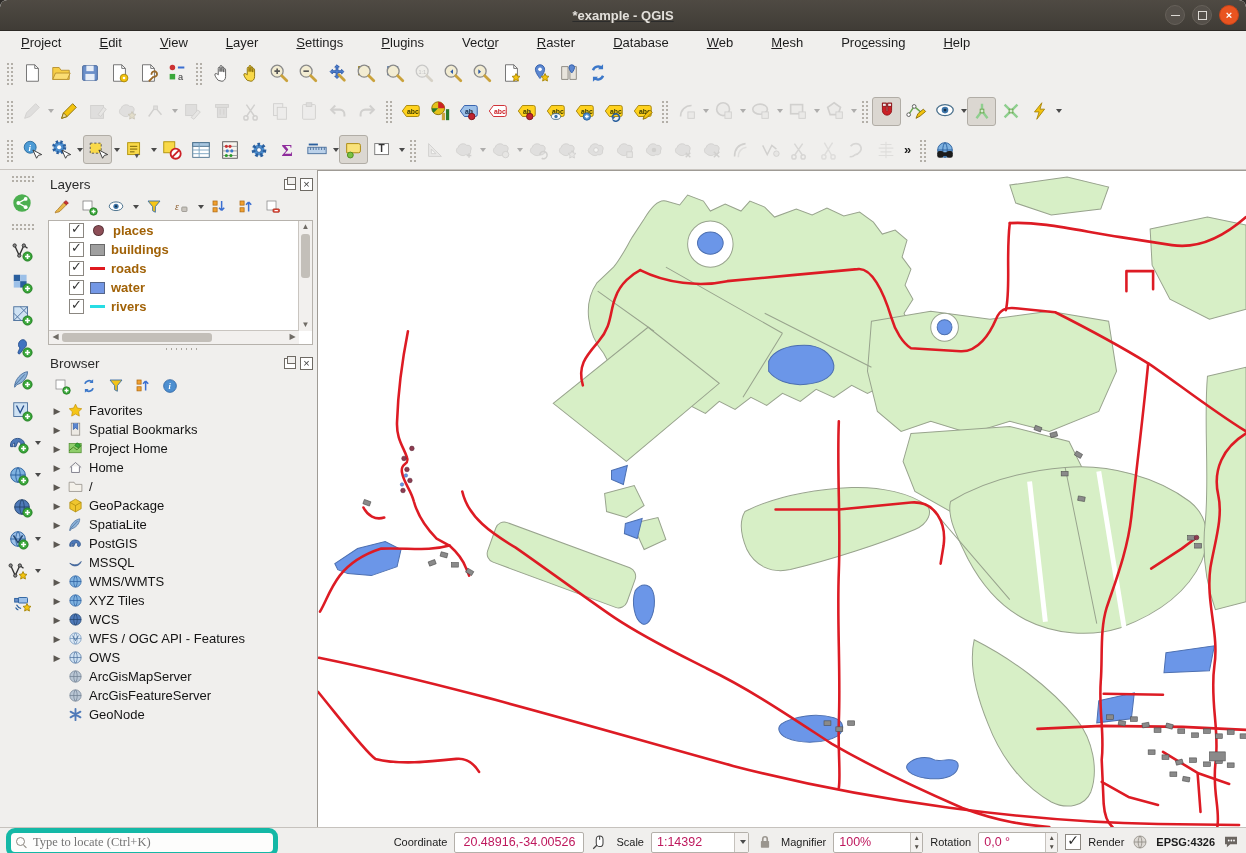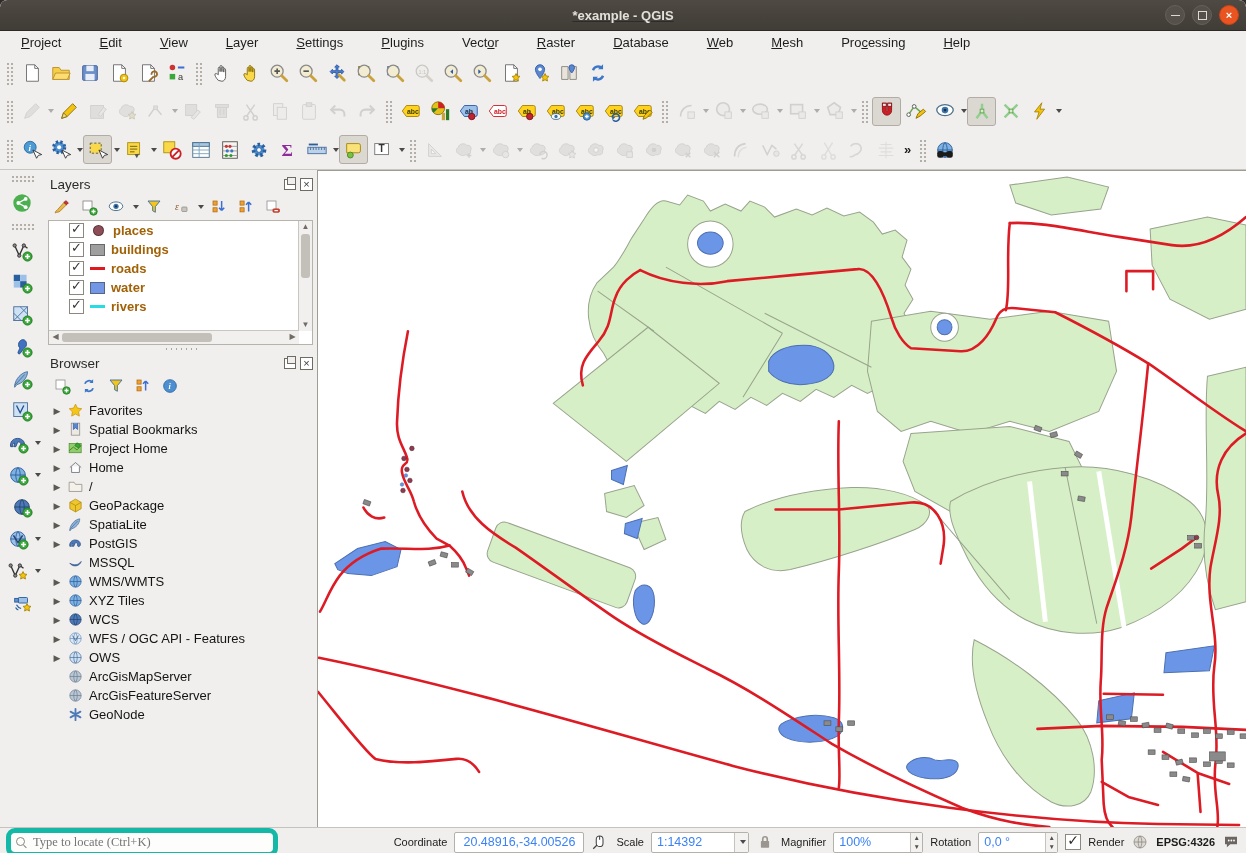--- a/index.html
+++ b/index.html
@@ -79,21 +79,21 @@
   .mapwrap svg{position:absolute;inset:0;width:100%;height:100%;}
   
   .statusbar{height:28px;border-top:1px solid #c6c2bd;background:#f0efed;display:flex;align-items:center;padding:0 6px;gap:7px;}
   .locate{width:252px;height:19px;border:5px solid #14b8a6;border-radius:9px;background:#fdfdfc;display:flex;align-items:center;padding:0 5px;gap:5px;flex:none;font-family:Liberation Serif, serif;}
   .locate input{border:none;outline:none;background:transparent;font-size:12.5px;color:#8a857e;width:100%;font-family:inherit;}
   .lens{width:10px;height:10px;position:relative;flex:none;}
   .lens:before{content:"";position:absolute;width:7px;height:7px;border:1.4px solid #8a857e;border-radius:50%;left:0;top:0;}
   .lens:after{content:"";position:absolute;width:4px;height:0;border-top:1.4px solid #8a857e;transform:rotate(45deg);left:7px;top:9px;}
   .sb-label{font-size:11px;color:#1c1c1c;white-space:nowrap;}
   .sb-field{height:19px;border:1px solid #b4b0aa;border-radius:2px;background:#fff;display:flex;align-items:center;}
-  .sb-field input{border:none;outline:none;font-size:12.5px;color:#3b82f6;padding:0 5px;font-family:inherit;width:100%;background:transparent;}
+  .sb-field input{border:none;outline:none;font-size:12.5px;color:#be185d;padding:0 5px;font-family:inherit;width:100%;background:transparent;}
   .combo-arrow{width:17px;align-self:stretch;border-left:1px solid #c6c2bd;display:flex;align-items:center;justify-content:center;background:#f4f2f0;}
   .spin{width:15px;align-self:stretch;display:flex;flex-direction:column;border-left:1px solid #c6c2bd;}
   .spin span{flex:1;display:flex;align-items:center;justify-content:center;font-size:6.5px;color:#55514b;background:#f4f2f0;}
   .rcb{width:14px;height:14px;border:1px solid #8b8781;background:#fff;position:relative;flex:none;}
   .rcb:after{content:"✓";position:absolute;left:1px;top:-3px;font-size:14px;font-weight:bold;color:#2b2b2b;}
   .sbicon{width:18px;height:18px;flex:none;}
   .sbicon svg{width:18px;height:18px;display:block;}
   .spacer{flex:1;}
 </style>
 </head>

